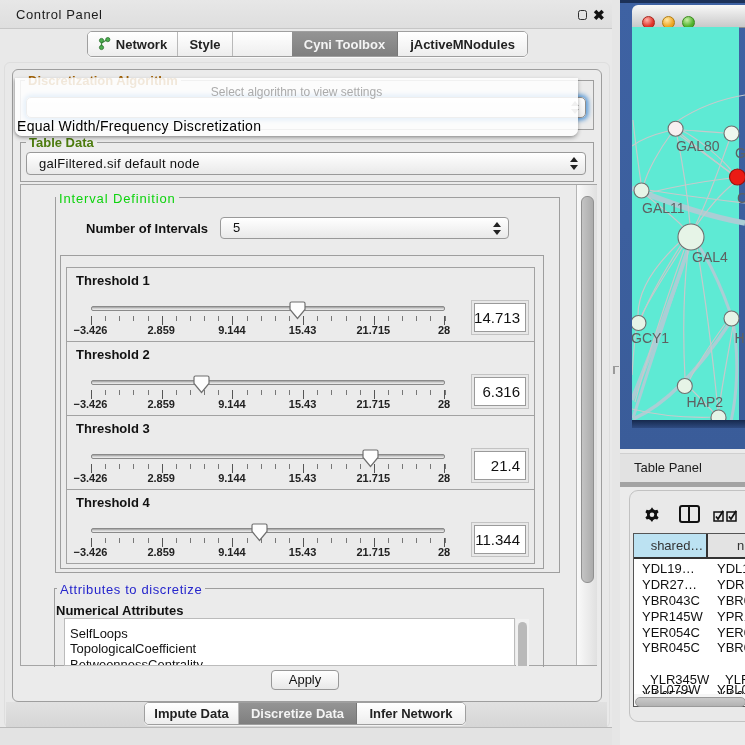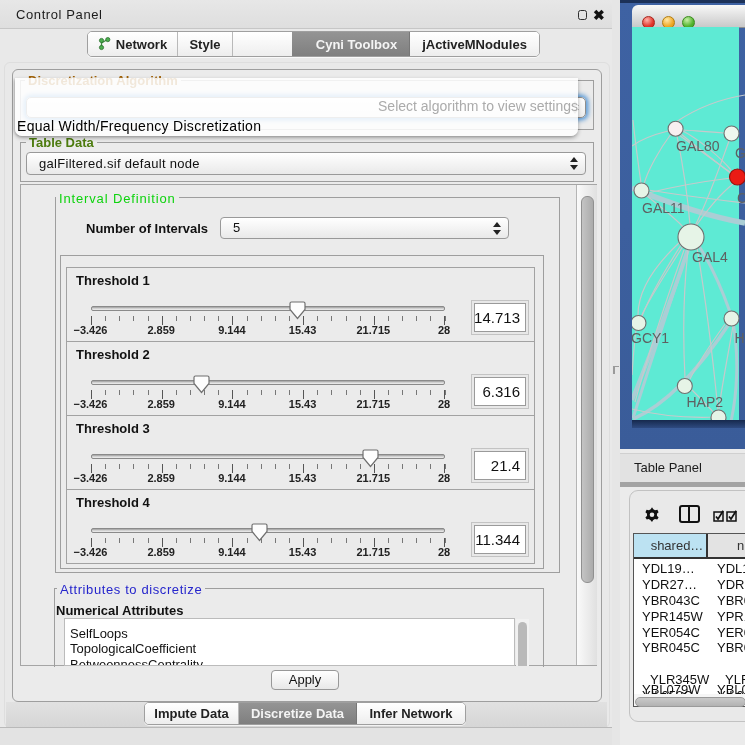--- a/index.html
+++ b/index.html
@@ -37,21 +37,21 @@
 .ticksmin{position:absolute;left:23.5px;top:48px;width:355px;height:5px;background:repeating-linear-gradient(90deg,#777 0 1px,transparent 1px 14.14px);}
 .ticksmaj{position:absolute;left:23.5px;top:48px;width:355px;height:9px;background:repeating-linear-gradient(90deg,#555 0 1px,transparent 1px 70.7px);}
 .thumb{position:absolute;top:33px;width:17px;height:19px;}
 .thumb svg{display:block;}
 .tlabels{position:absolute;left:0;top:56px;width:467px;height:12px;font-size:11px;font-weight:bold;color:#222;}
 .tlabels span{position:absolute;transform:translateX(-50%);white-space:nowrap;}
 .vfield{position:absolute;left:404px;top:32px;width:56px;height:33px;border:1px solid #c3c3c3;background:#e8e8e8;}
 .vfield .in{position:absolute;left:2px;top:2px;right:2px;bottom:2px;background:#fff;border:1px solid #9a9a9a;display:flex;align-items:center;justify-content:flex-end;font-size:15px;color:#111;padding-right:5px;}
 
 #popup{left:15px;top:78px;width:563px;height:58px;background:rgba(255,255,255,0.85);border-radius:0 0 7px 7px;box-shadow:0 2px 4px rgba(0,0,0,.3),-1px 1px 2px rgba(0,0,0,.12);z-index:50;}
-#popup .r1{position:absolute;left:0;top:20px;width:100%;height:17px;color:#ababab;font-size:14px;text-align:right;line-height:17px;}
+#popup .r1{position:absolute;left:0;top:6px;width:100%;height:17px;color:#ababab;font-size:12px;text-align:center;line-height:17px;}
 #popup .r2{position:absolute;left:0;top:25px;width:100%;height:17px;font-size:14px;font-weight:bold;color:#000;line-height:17px;}
 #popup .r3{position:absolute;left:0;top:40px;width:100%;height:17px;font-size:14px;color:#000;letter-spacing:0.3px;line-height:17px;}
 #popup .r2 span,#popup .r3 span{padding-left:2px;}
 
 .vsb{background:linear-gradient(90deg,#fafafa,#e0e0e0);}
 .vsbthumb{position:absolute;background:linear-gradient(90deg,#c4c4c4,#ababab);border:1px solid #909090;border-radius:6px;}
 
 #rightbg{left:620px;top:0;width:125px;height:745px;background:#ebebeb;}
 #netframe{left:620px;top:0;width:125px;height:449px;background:linear-gradient(#3e62a3,#3a5c99);}
 #netframe .topline{position:absolute;left:0;top:0;width:100%;height:3px;background:#1c3158;}
@@ -87,21 +87,21 @@
     <svg width="13" height="14" viewBox="0 0 13 14" style="margin-right:5px;">
       <line x1="3.5" y1="3.5" x2="3.5" y2="10.5" stroke="#3e8e41" stroke-width="1.3"></line>
       <line x1="3.5" y1="6" x2="9.5" y2="2.5" stroke="#3e8e41" stroke-width="1.3"></line>
       <circle cx="3.5" cy="3.5" r="2.1" fill="#4caf50" stroke="#2d7030" stroke-width="0.8"></circle>
       <circle cx="3.5" cy="10.5" r="2.1" fill="#4caf50" stroke="#2d7030" stroke-width="0.8"></circle>
       <circle cx="9.8" cy="2.6" r="2.1" fill="#4caf50" stroke="#2d7030" stroke-width="0.8"></circle>
     </svg>
     Network</div>
   <div class="s" style="width:54px;">Style</div>
   <div class="s" style="width:58px;margin-top:33px;">Select</div>
-  <div class="s sel" style="width:105px;padding-left:12px;">Cyni Toolbox</div>
+  <div class="s sel" style="width:105px;">Cyni Toolbox</div>
   <div class="s" style="width:129px;">jActiveMNodules</div>
 </div>
 
 <div class="abs" id="panelA"></div>
 <div class="abs" id="panelB"></div>
 
 <div class="abs groupbox" style="left:20px;top:80px;width:572px;height:48px;"></div>
 <div class="abs gtitle" style="left:25px;top:73px;font-weight:bold;color:#a16207;">Discretization Algorithm</div>
 
 <div class="abs" style="left:26px;top:97px;width:560px;height:21px;border-radius:5px;border:1px solid #8d8d8d;background:linear-gradient(#fdfdfd,#ededed);box-shadow:0 0 4px 2.5px rgba(86,152,214,.95);z-index:40;box-sizing:border-box;">

